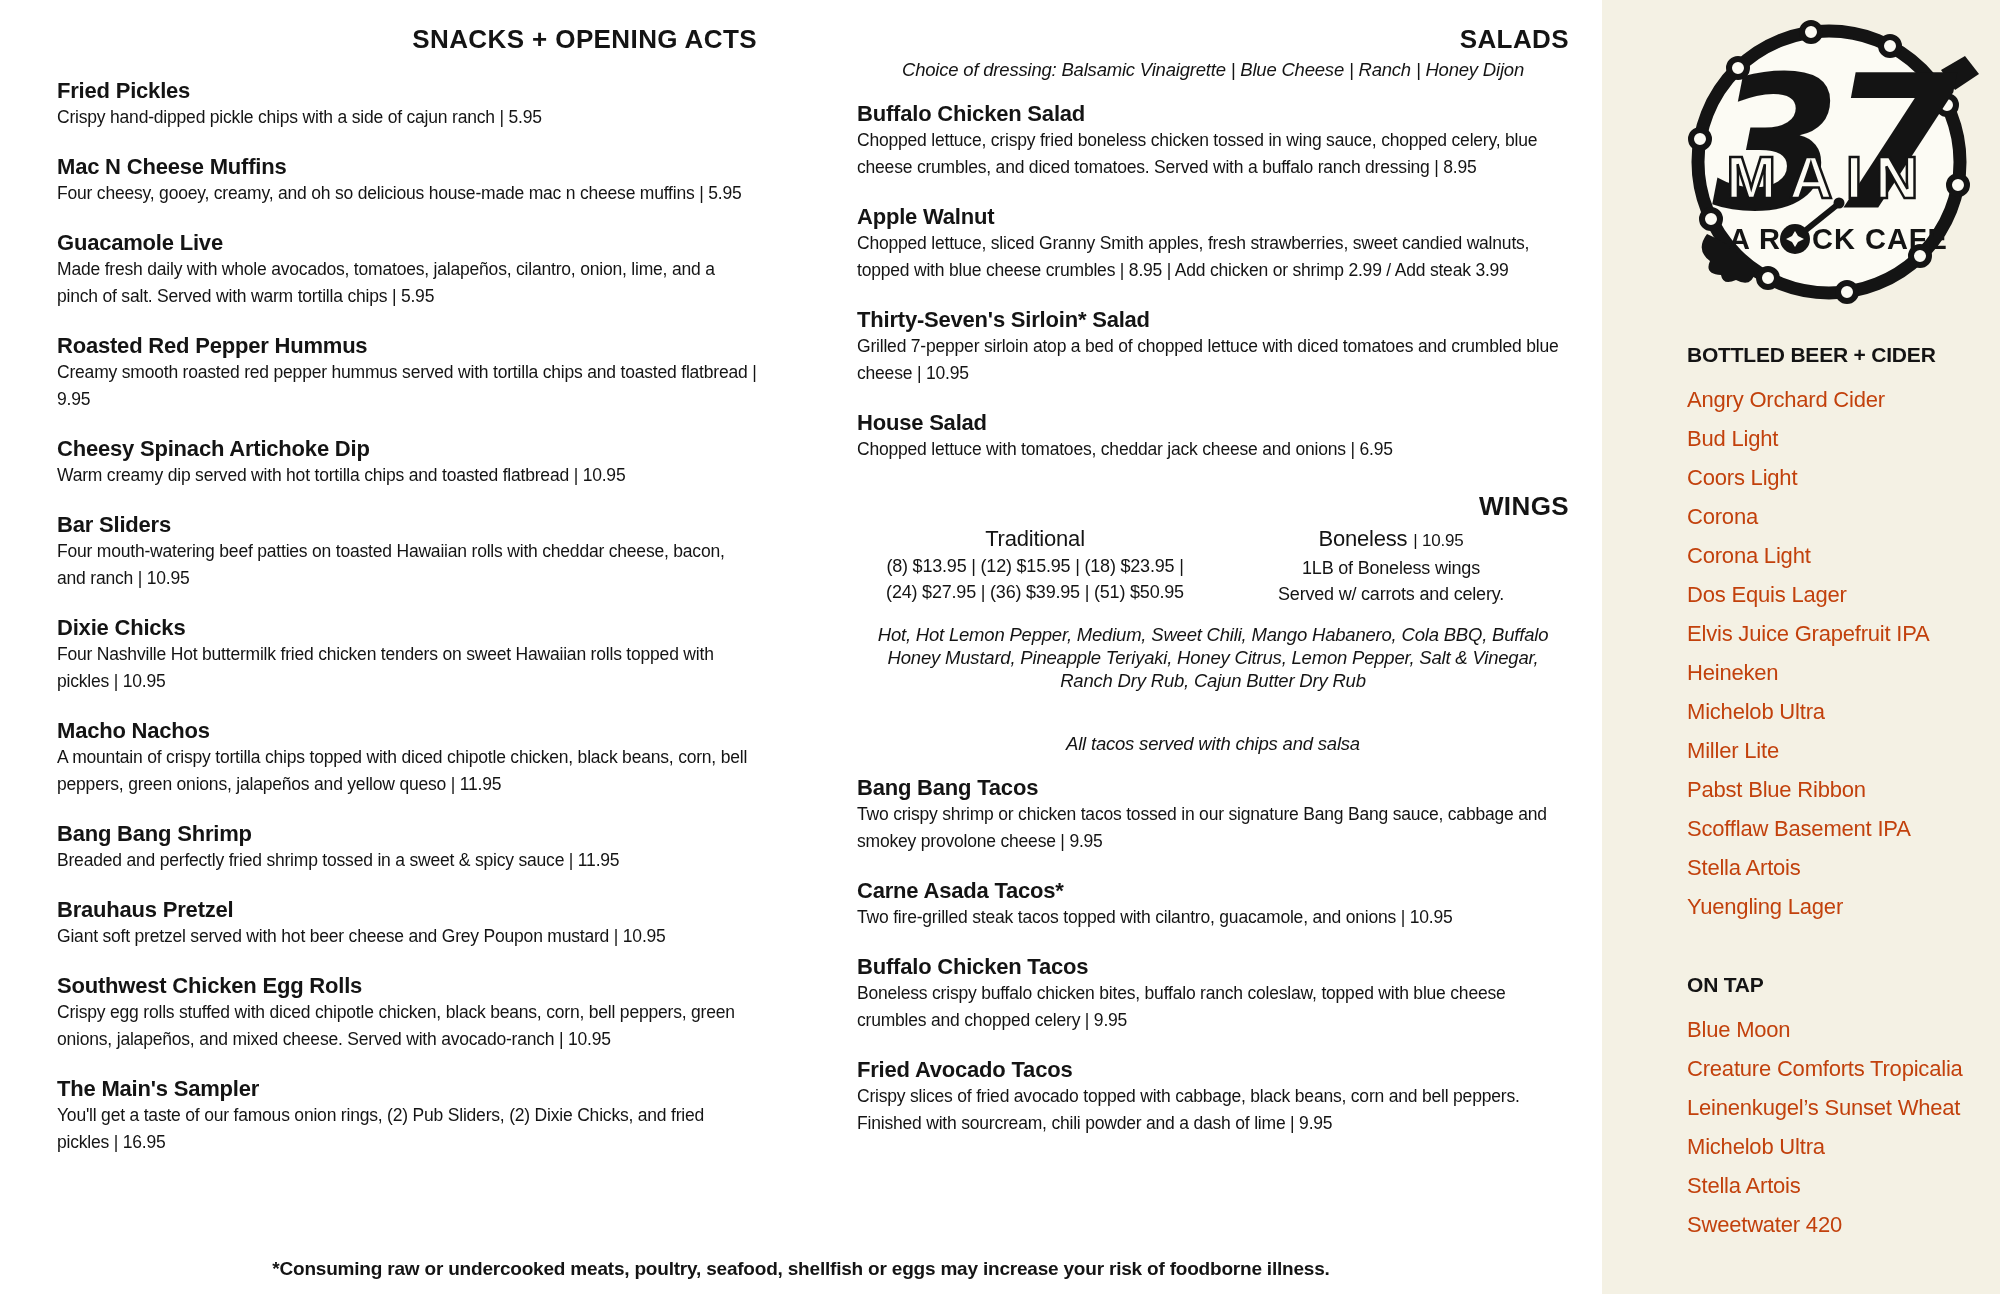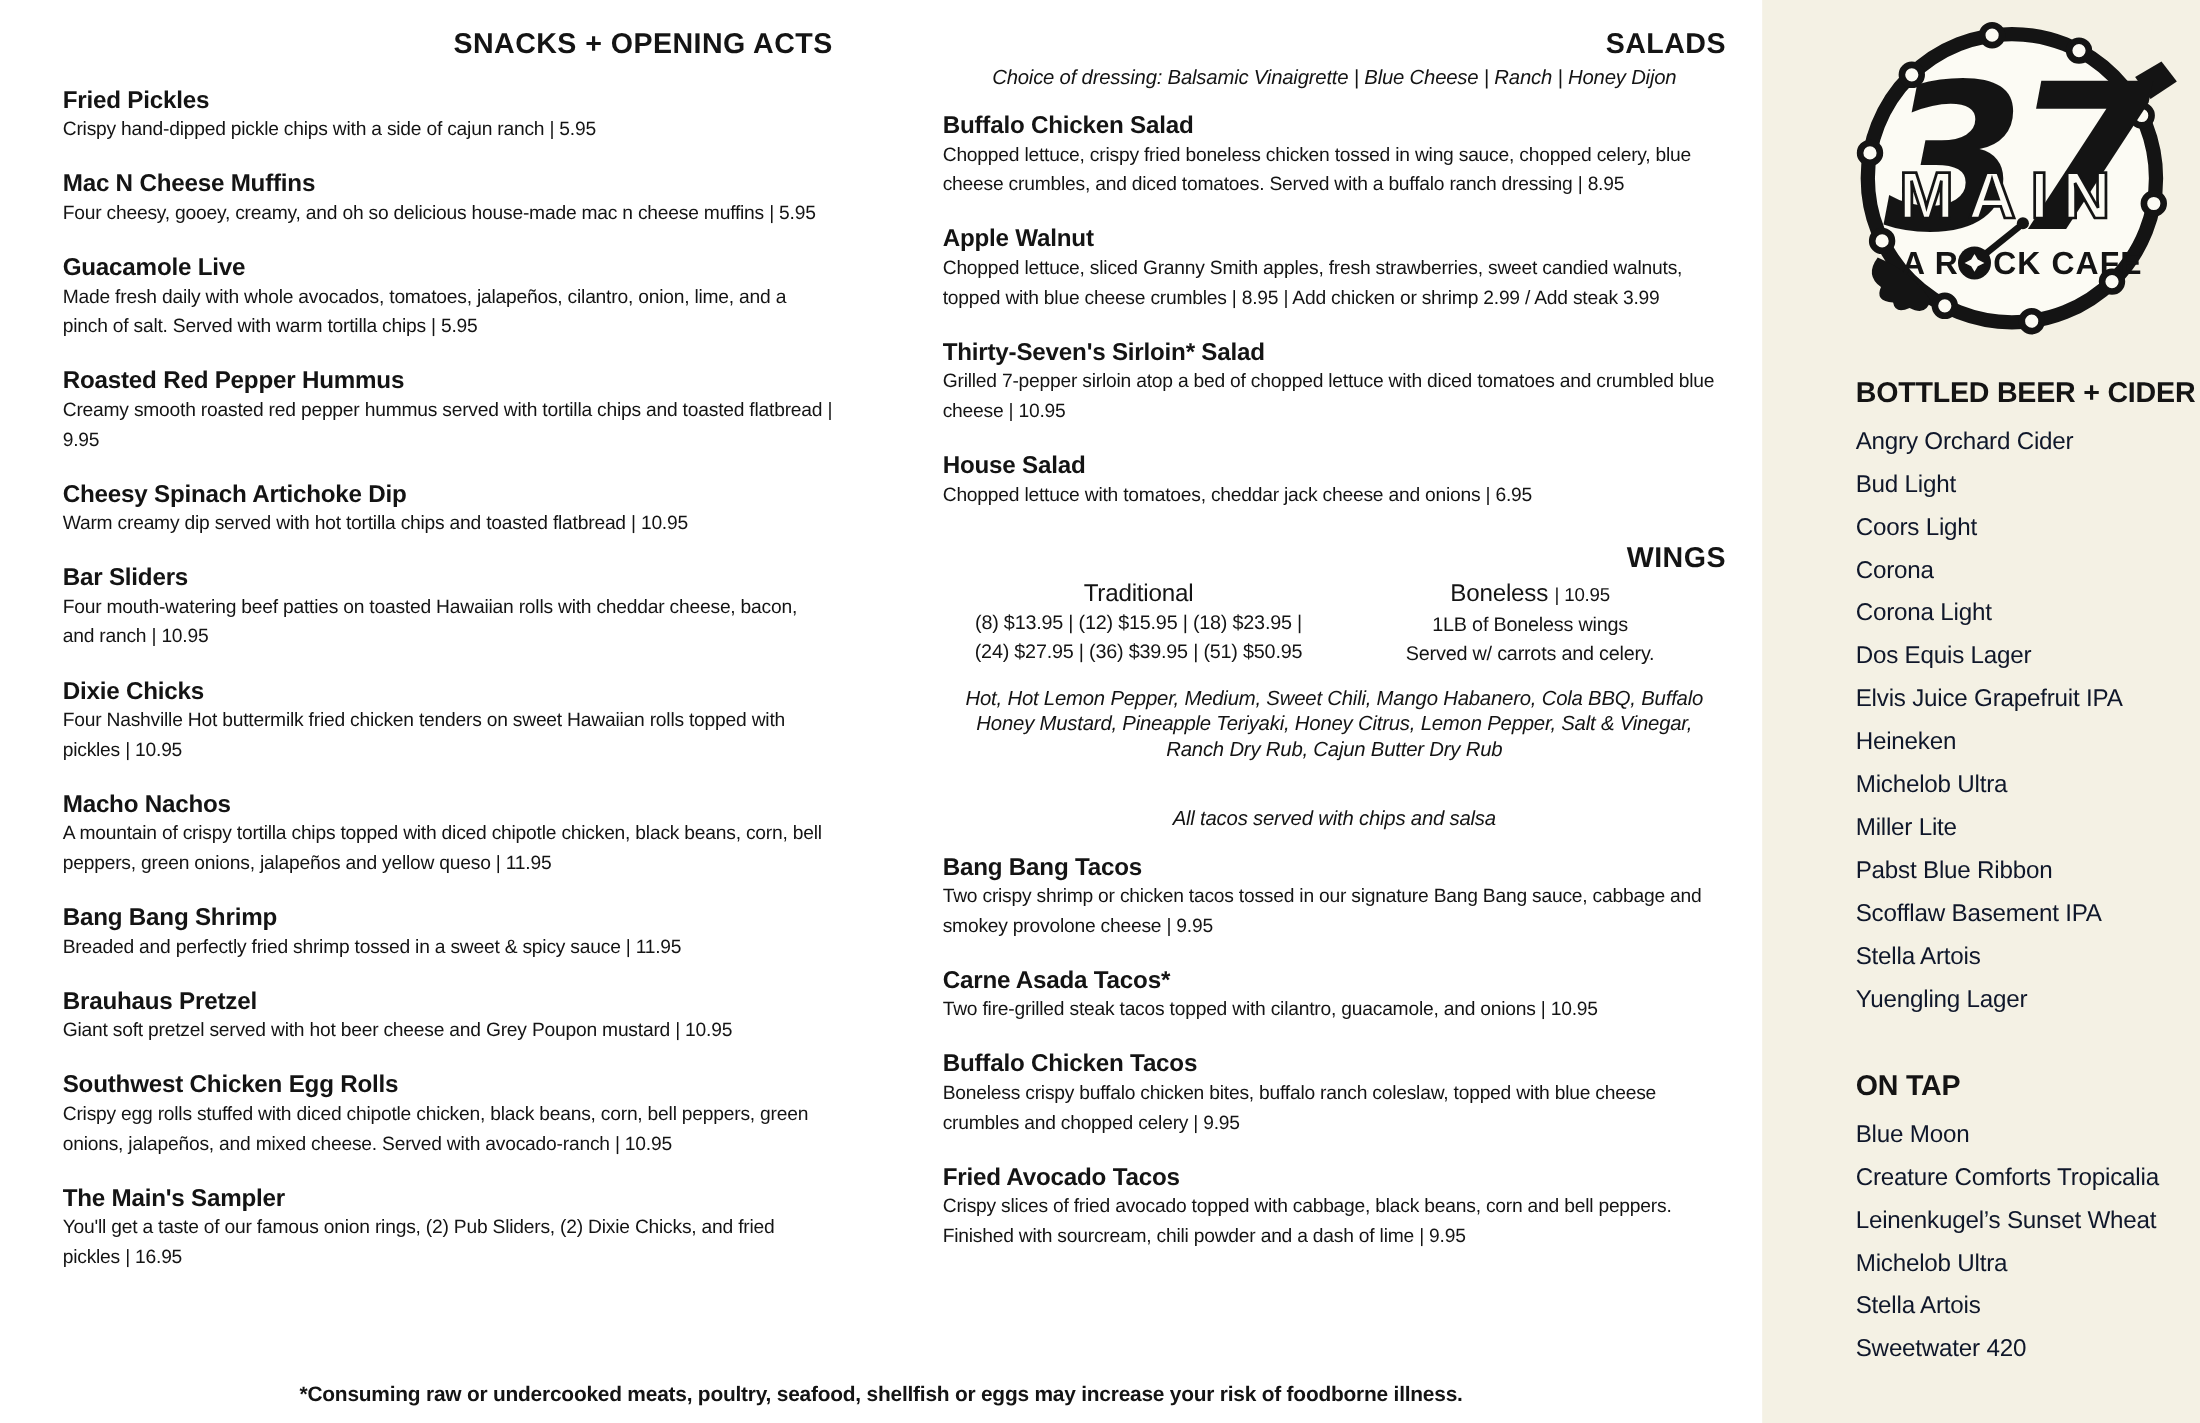--- a/index.html
+++ b/index.html
@@ -40,23 +40,23 @@
   }
   .tacos-block{margin-top:40px;}
 
   .sidebar{
     position:absolute;left:1602px;top:0;width:398px;height:1294px;
     background:#f4f1e4;
     padding-left:28px;
   }
   .logo-wrap{width:300px;margin:12px auto 0;}
   .beer-section{padding:0 30px 0 57px;}
-  .beer-heading{font-size:26px;font-weight:700;line-height:30px;margin:24px 0 10px;letter-spacing:-.2px;}
+  .beer-heading{font-size:21px;font-weight:700;line-height:30px;margin:24px 0 10px;letter-spacing:-.2px;}
   .beer-heading.ontap{margin-top:44px;}
-  .beer-item{font-size:22px;line-height:39px;letter-spacing:-.2px;color:#0f172a;}
+  .beer-item{font-size:22px;line-height:39px;letter-spacing:-.2px;color:#c2410c;}
 
   .disclaimer{
     position:absolute;left:0;top:1258px;width:1602px;
     text-align:center;font-size:19px;font-weight:700;letter-spacing:-.2px;
   }
 </style>
 </head>
 <body>
 
 <div class="col col-left">

